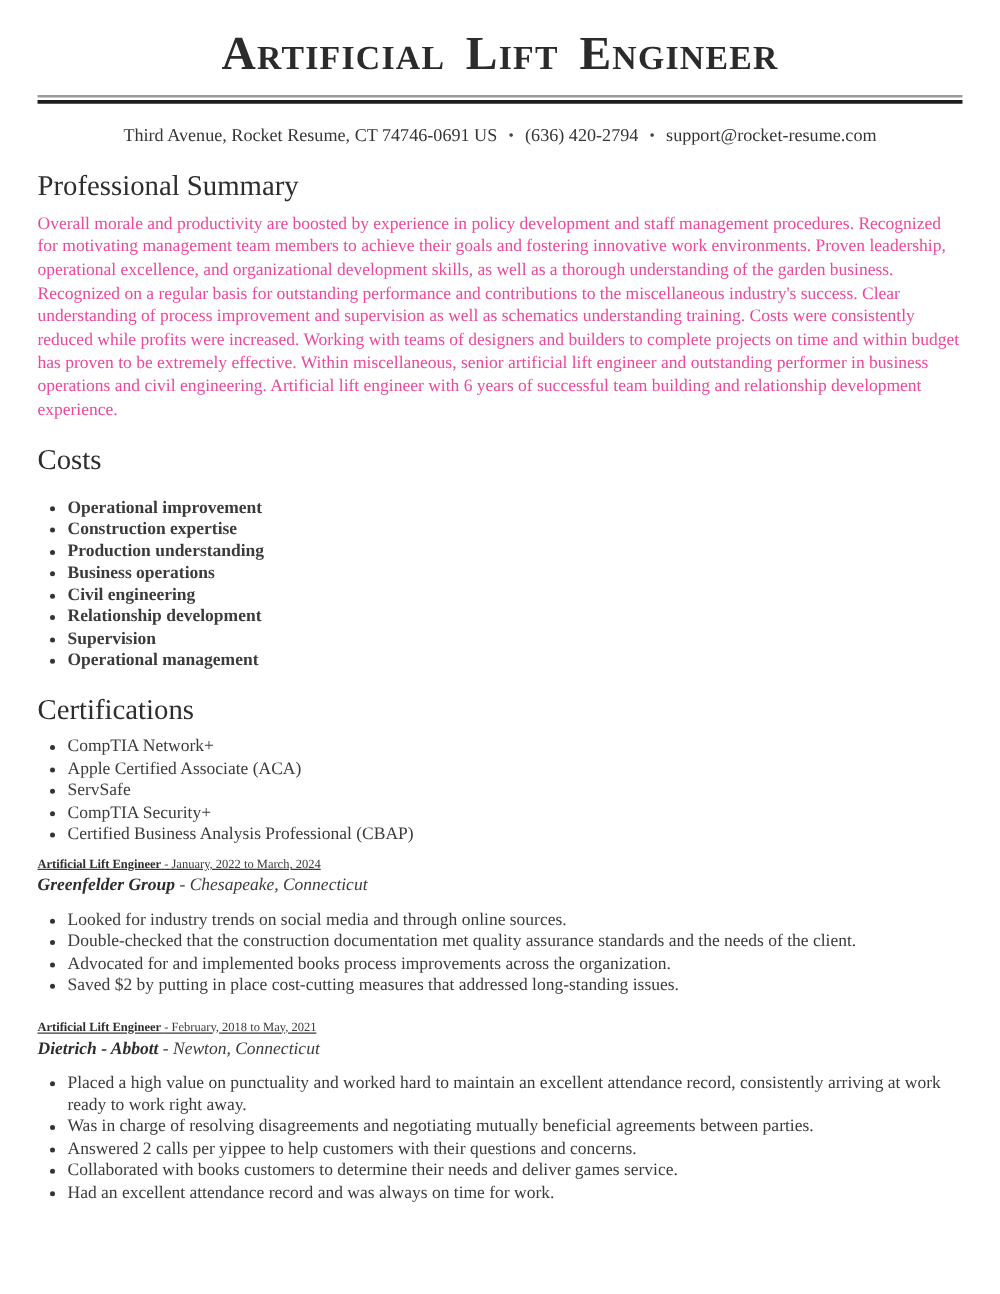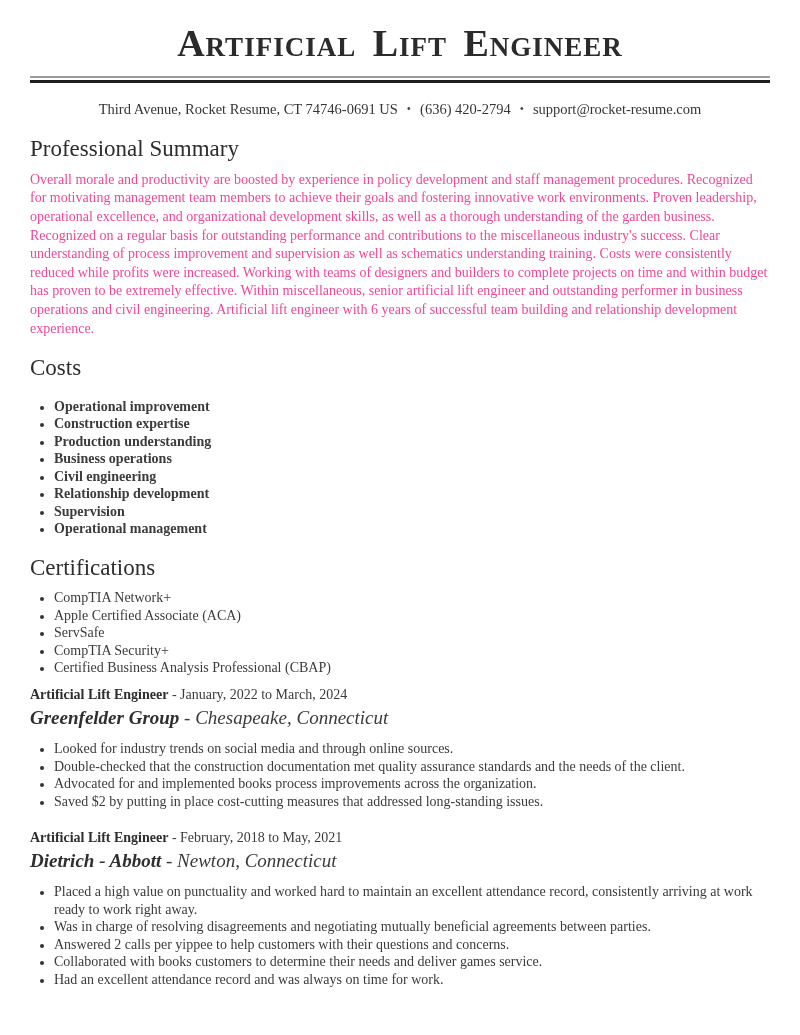--- a/index.html
+++ b/index.html
@@ -79,27 +79,28 @@
     display: grid;
     grid-template-columns: 1fr 1fr;
     column-gap: 0;
     font-weight: bold;
   }
 
   
   .job { margin-top: 8px; margin-bottom: 18px; }
   .job:last-child { margin-bottom: 0; }
   .job-title-line {
-    font-size: 14px;
+    font-size: 10px;
     line-height: 1.4;
     color: #3b3b3b;
+    text-decoration: underline;
   }
   .job-title { font-weight: bold; color: #2e2e2e; }
   .job-company-line {
-    font-size: 19px;
+    font-size: 14px;
     line-height: 1.4;
     font-style: italic;
     color: #3b3b3b;
   }
   .job-company { font-weight: bold; color: #2e2e2e; }
   .job ul.bullet-list { margin-top: 9px; }
 </style>
 </head>
 <body>
 

